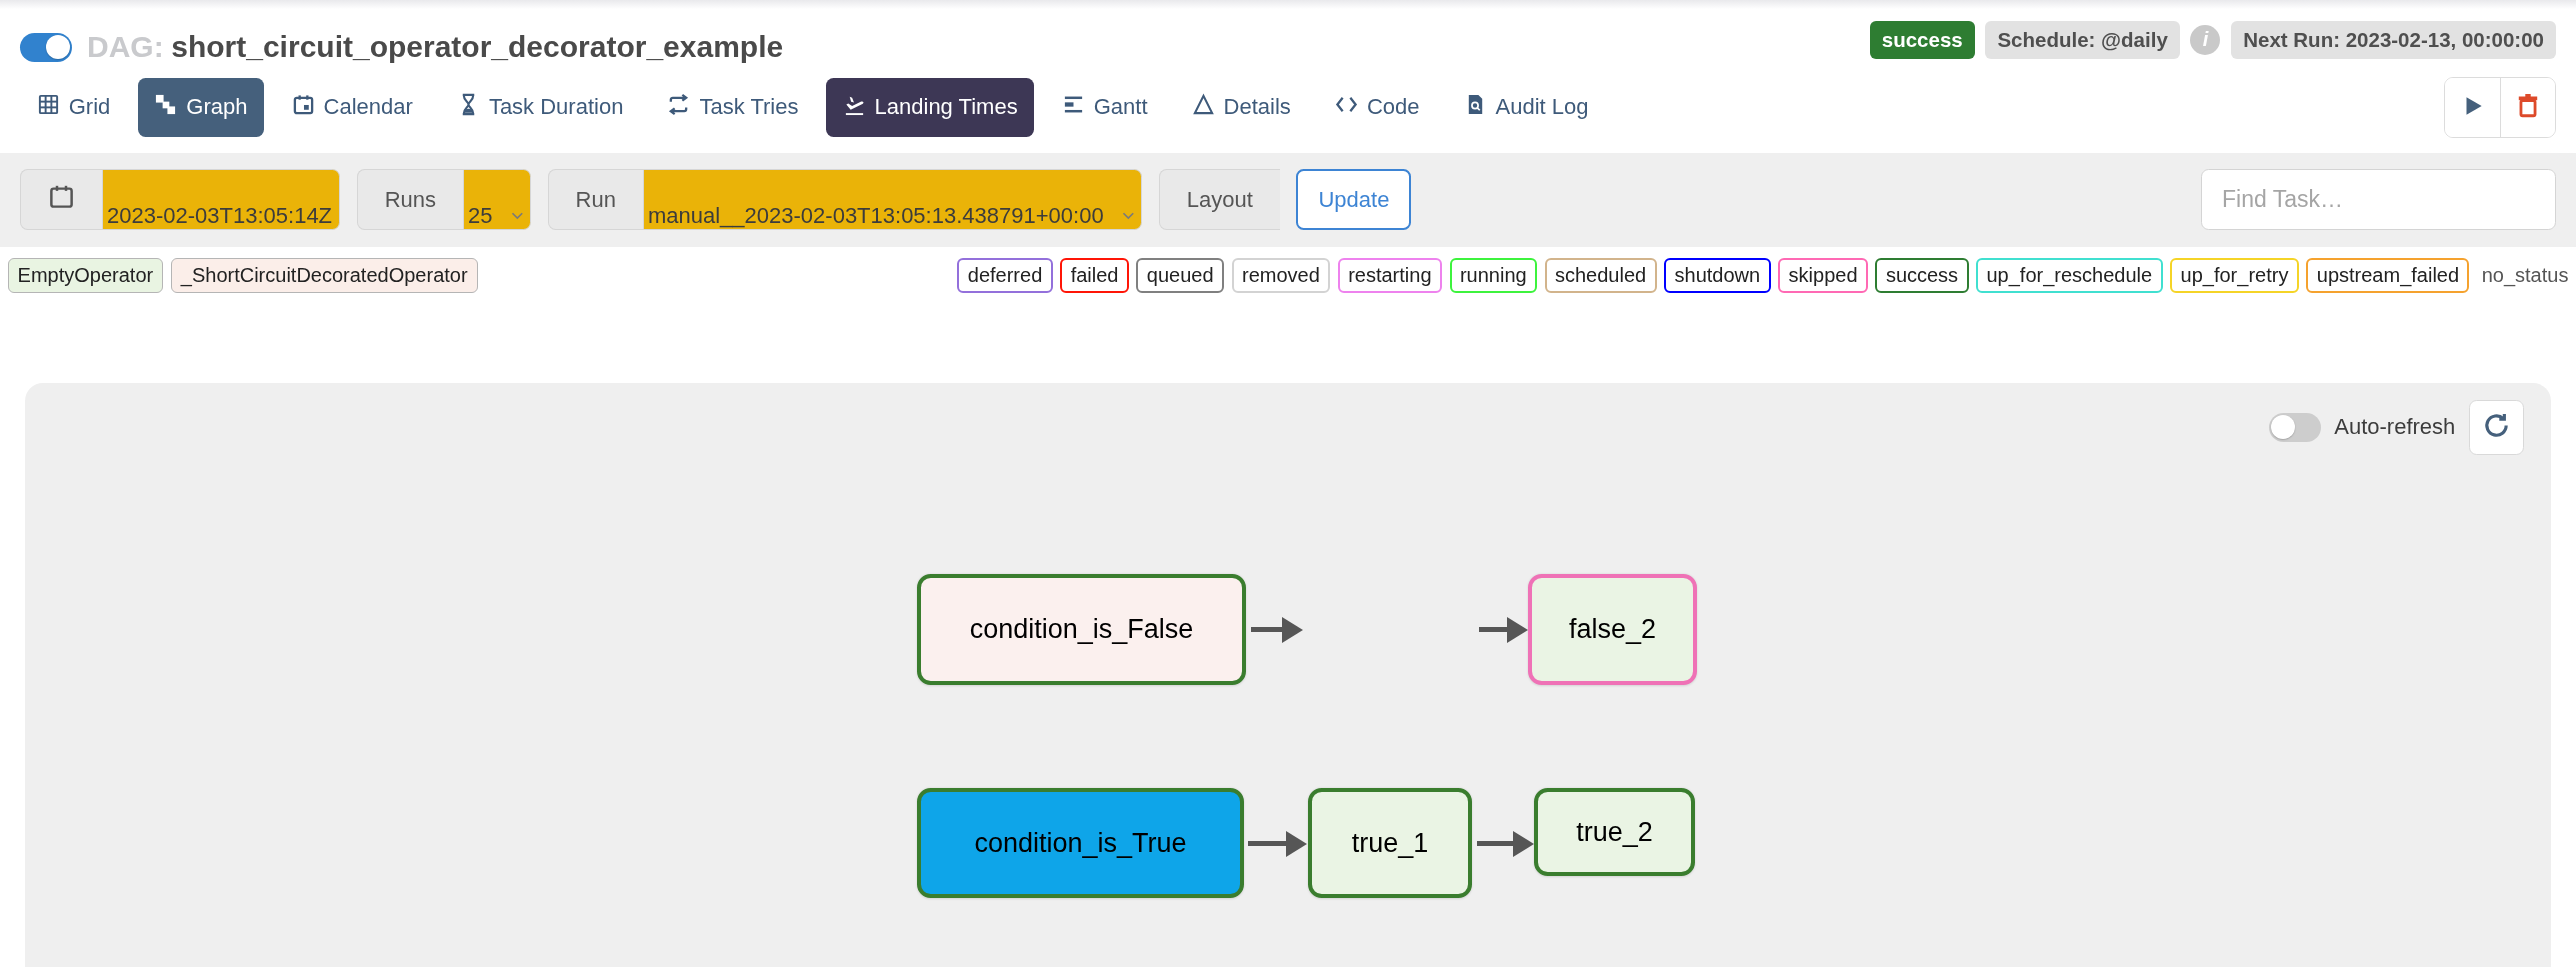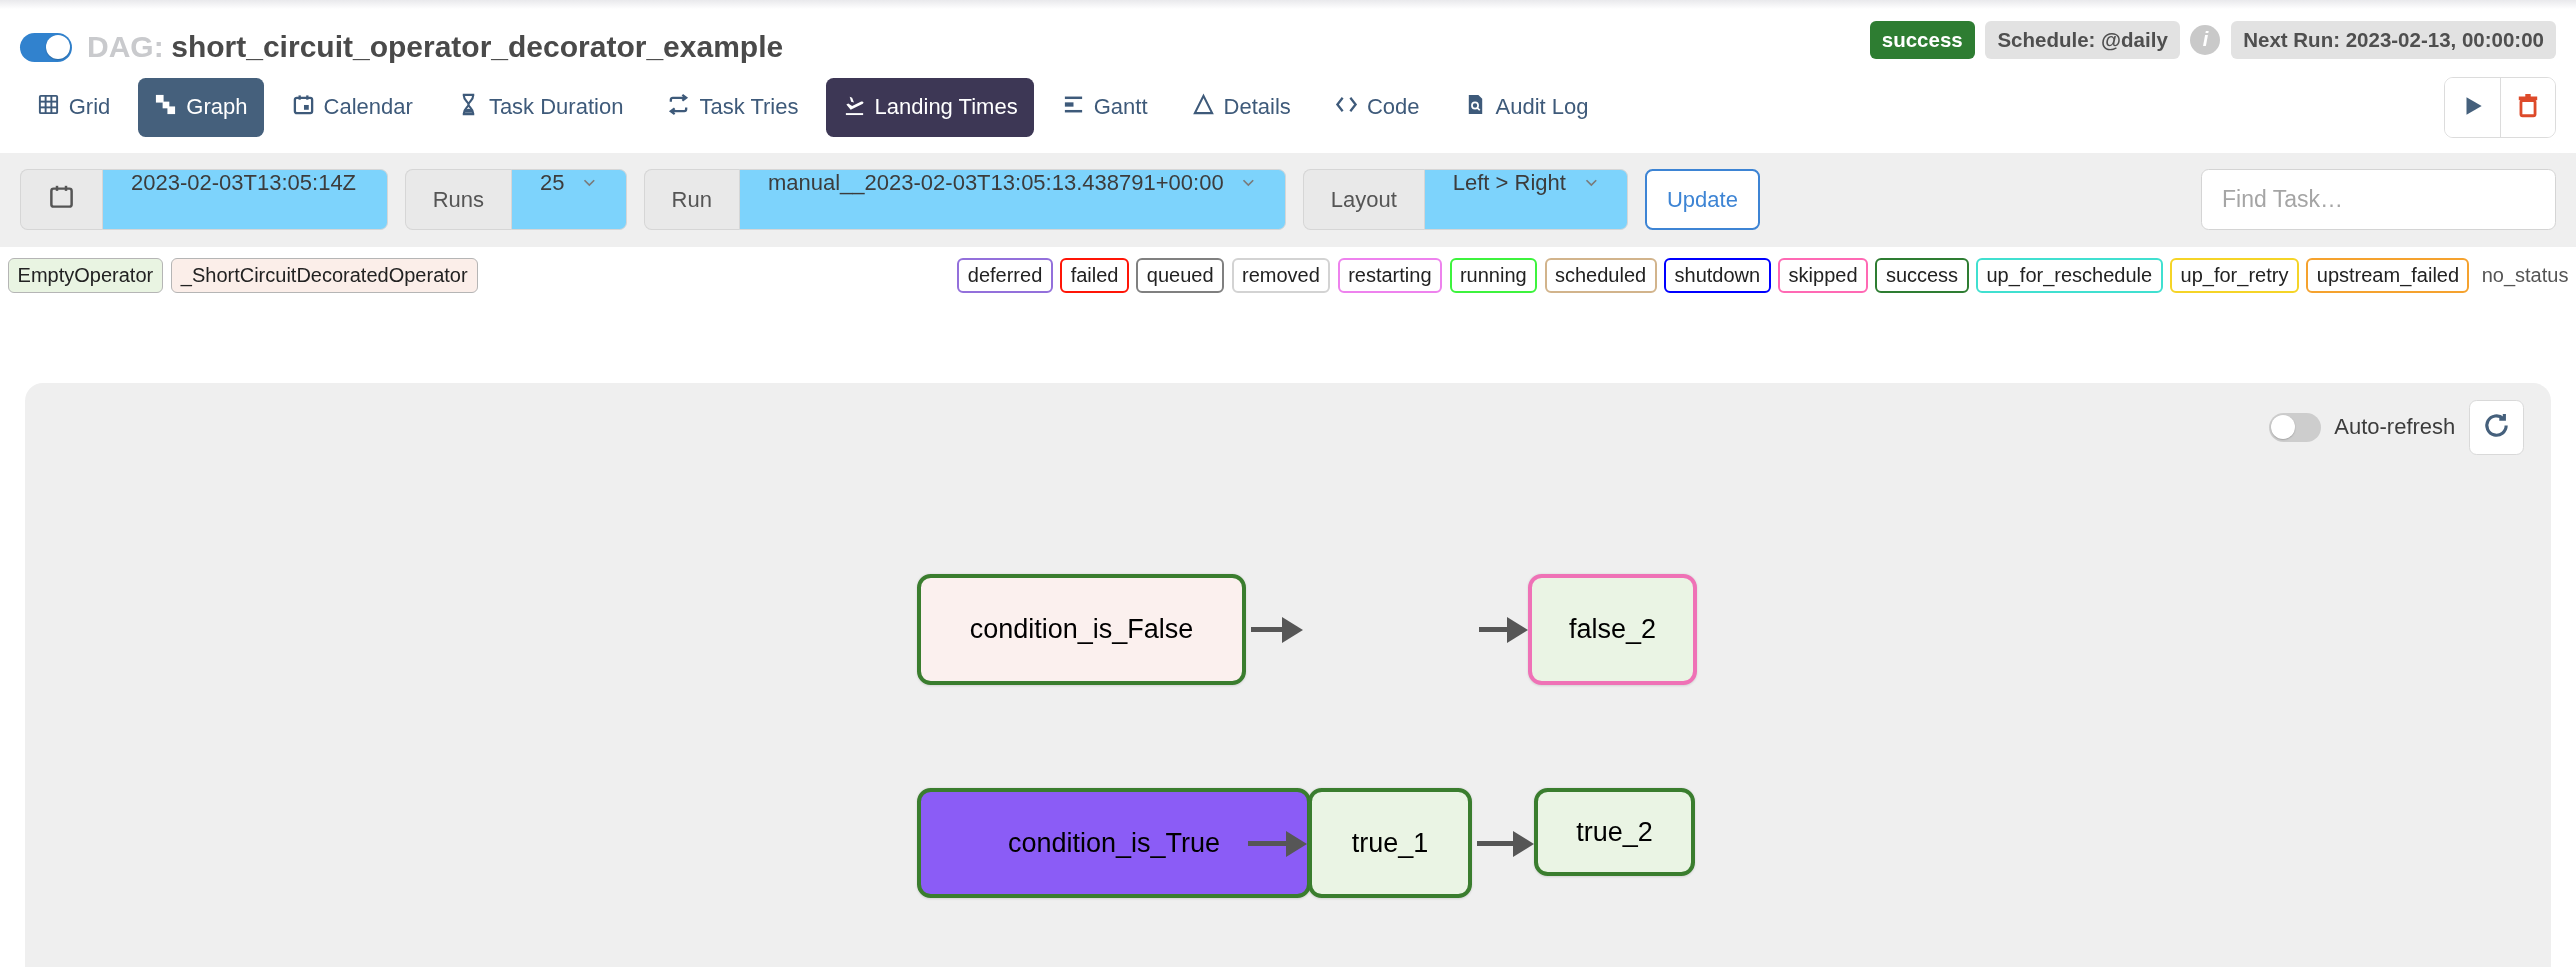--- a/index.html
+++ b/index.html
@@ -36,22 +36,22 @@
   .btn-group { display:flex; border:1.5px solid #dcdcdc; border-radius:9px; overflow:hidden; background:#fff; }
   .btn-group .gbtn { width:55px; height:59px; display:flex; align-items:center; justify-content:center; background:#fff; cursor:pointer; }
   .btn-group .gbtn + .gbtn { border-left:1.5px solid #dcdcdc; }
 
   
   .filter-band { background:#efefef; padding:16.7px 20px; display:flex; align-items:center; }
   .fgroup { display:flex; align-items:stretch; height:61px; border-radius:7.6px; }
   .fgroup + .fgroup { margin-left:16.7px; }
   .flabel { background:#e9e9e9; border:1.5px solid #d6d6d6; border-right:none; color:#555;
     display:flex; align-items:center; padding:0 27px; font-size:22px; border-radius:7.6px 0 0 7.6px; white-space:nowrap; }
-  .fvalue { background:#7dd3fc; border:1.5px solid #d6d6d6; display:flex; align-items:flex-start;
-    padding:0 28px; font-size:22px; color:#3c3c3c; border-radius:0 7.6px 7.6px 0; white-space:nowrap; }
+  .fvalue { background:#eab308; border:1.5px solid #d6d6d6; display:flex; align-items:flex-end;
+    padding:0 4px; font-size:22px; color:#3c3c3c; border-radius:0 7.6px 7.6px 0; white-space:nowrap; }
   .fvalue.select { gap:16.7px; }
   .fvalue input { border:none; outline:none; font-size:22px; color:#3c3c3c; font-family:inherit; width:228px; background:transparent; }
   .chev { color:#7a7a7a; }
   .update-btn { margin-left:16.7px; height:61px; padding:0 20px; background:#fff; border:2.3px solid #3d84d4;
     color:#3d84d4; font-size:22px; border-radius:7.6px; cursor:pointer; font-family:inherit; }
   .find-task { margin-left:auto; height:61px; width:355px; border:1.5px solid #d4d4d4; border-radius:7.6px;
     background:#fff; padding:0 20px; font-size:23px; color:#3c3c3c; outline:none; font-family:inherit; }
   .find-task::placeholder { color:#a5a5a5; }
 
   
@@ -242,26 +242,20 @@
     <div class="fvalue select">
       <span>manual__2023-02-03T13:05:13.438791+00:00</span>
       <span class="chev"><svg width="16.7" height="16.7" viewBox="0 0 24 24" fill="none" stroke="currentColor" stroke-width="2.4">
             <polyline points="5 9 12 16 19 9"></polyline>
           </svg></span>
     </div>
   </div>
 
   <div class="fgroup">
     <div class="flabel">Layout</div>
-    <div class="fvalue select">
-      <span>Left &gt; Right</span>
-      <span class="chev"><svg width="16.7" height="16.7" viewBox="0 0 24 24" fill="none" stroke="currentColor" stroke-width="2.4">
-            <polyline points="5 9 12 16 19 9"></polyline>
-          </svg></span>
-    </div>
   </div>
 
   <button class="update-btn">Update</button>
 
   <input class="find-task" placeholder="Find Task…" style="">
 </div>
 
 <div class="legend-row">
   <div class="op-badges">
     <span class="op-badge" style="background-color: rgb(233, 244, 226);">EmptyOperator</span>
@@ -308,21 +302,21 @@
   </div>
 
 
   <div class="arrow" style="left:1454px; top:233px; width:49px;">
     <div class="shaft"></div>
       <div class="head"></div>
   </div>
 
   <div class="node" style="left: 1503px; top: 191px; width: 169px; height: 111px; border-color: rgb(239, 114, 182); background-color: rgb(234, 244, 228);">false_2</div>
 
-  <div class="node" style="left: 892px; top: 405px; width: 394px; height: 110px; border-color: rgb(58, 125, 46); background-color: #8b5cf6;">condition_is_True</div>
+  <div class="node" style="left: 892px; top: 405px; width: 327px; height: 110px; border-color: rgb(58, 125, 46); background-color: #0ea5e9;">condition_is_True</div>
 
   <div class="arrow" style="left:1223px; top:447px; width:59px;">
     <div class="shaft"></div>
       <div class="head"></div>
   </div>
 
   <div class="node" style="left: 1283px; top: 405px; width: 164px; height: 110px; border-color: rgb(58, 125, 46); background-color: rgb(234, 244, 228);">true_1</div>
 
   <div class="arrow" style="left:1452px; top:447px; width:57px;">
     <div class="shaft"></div>

